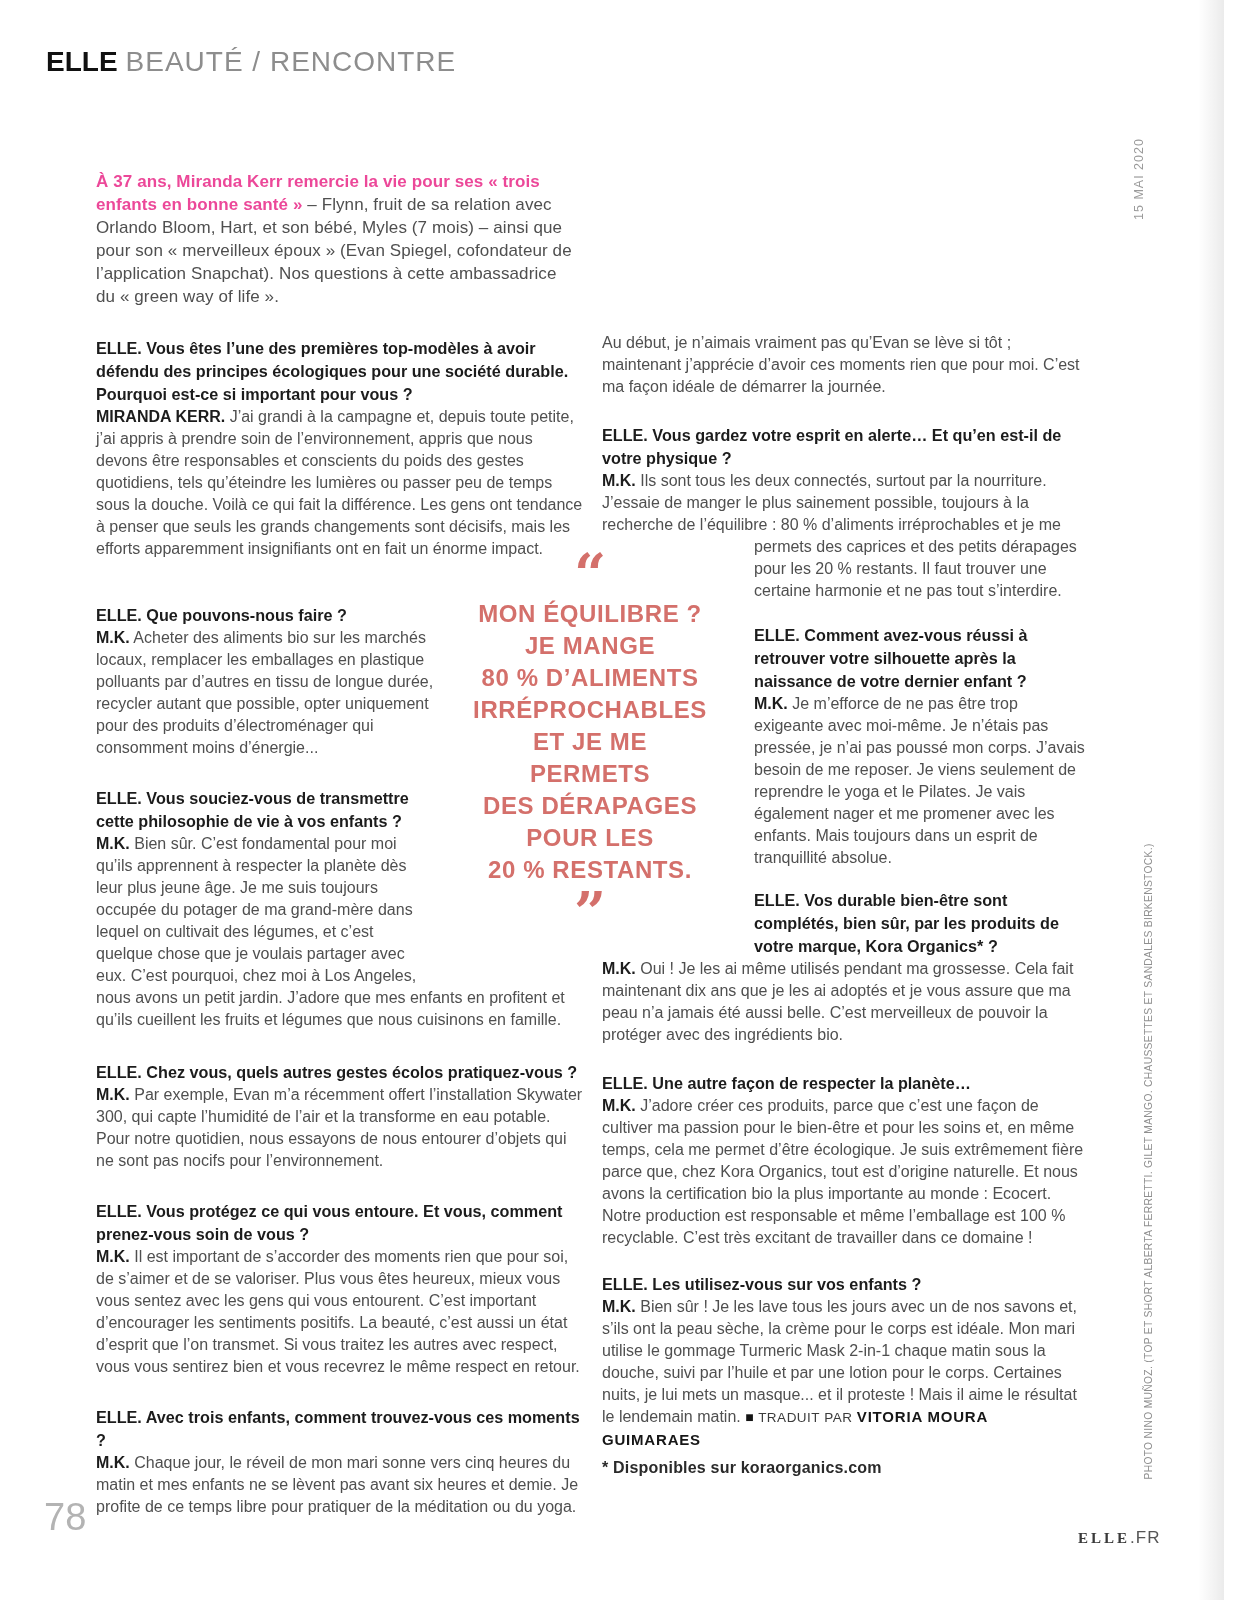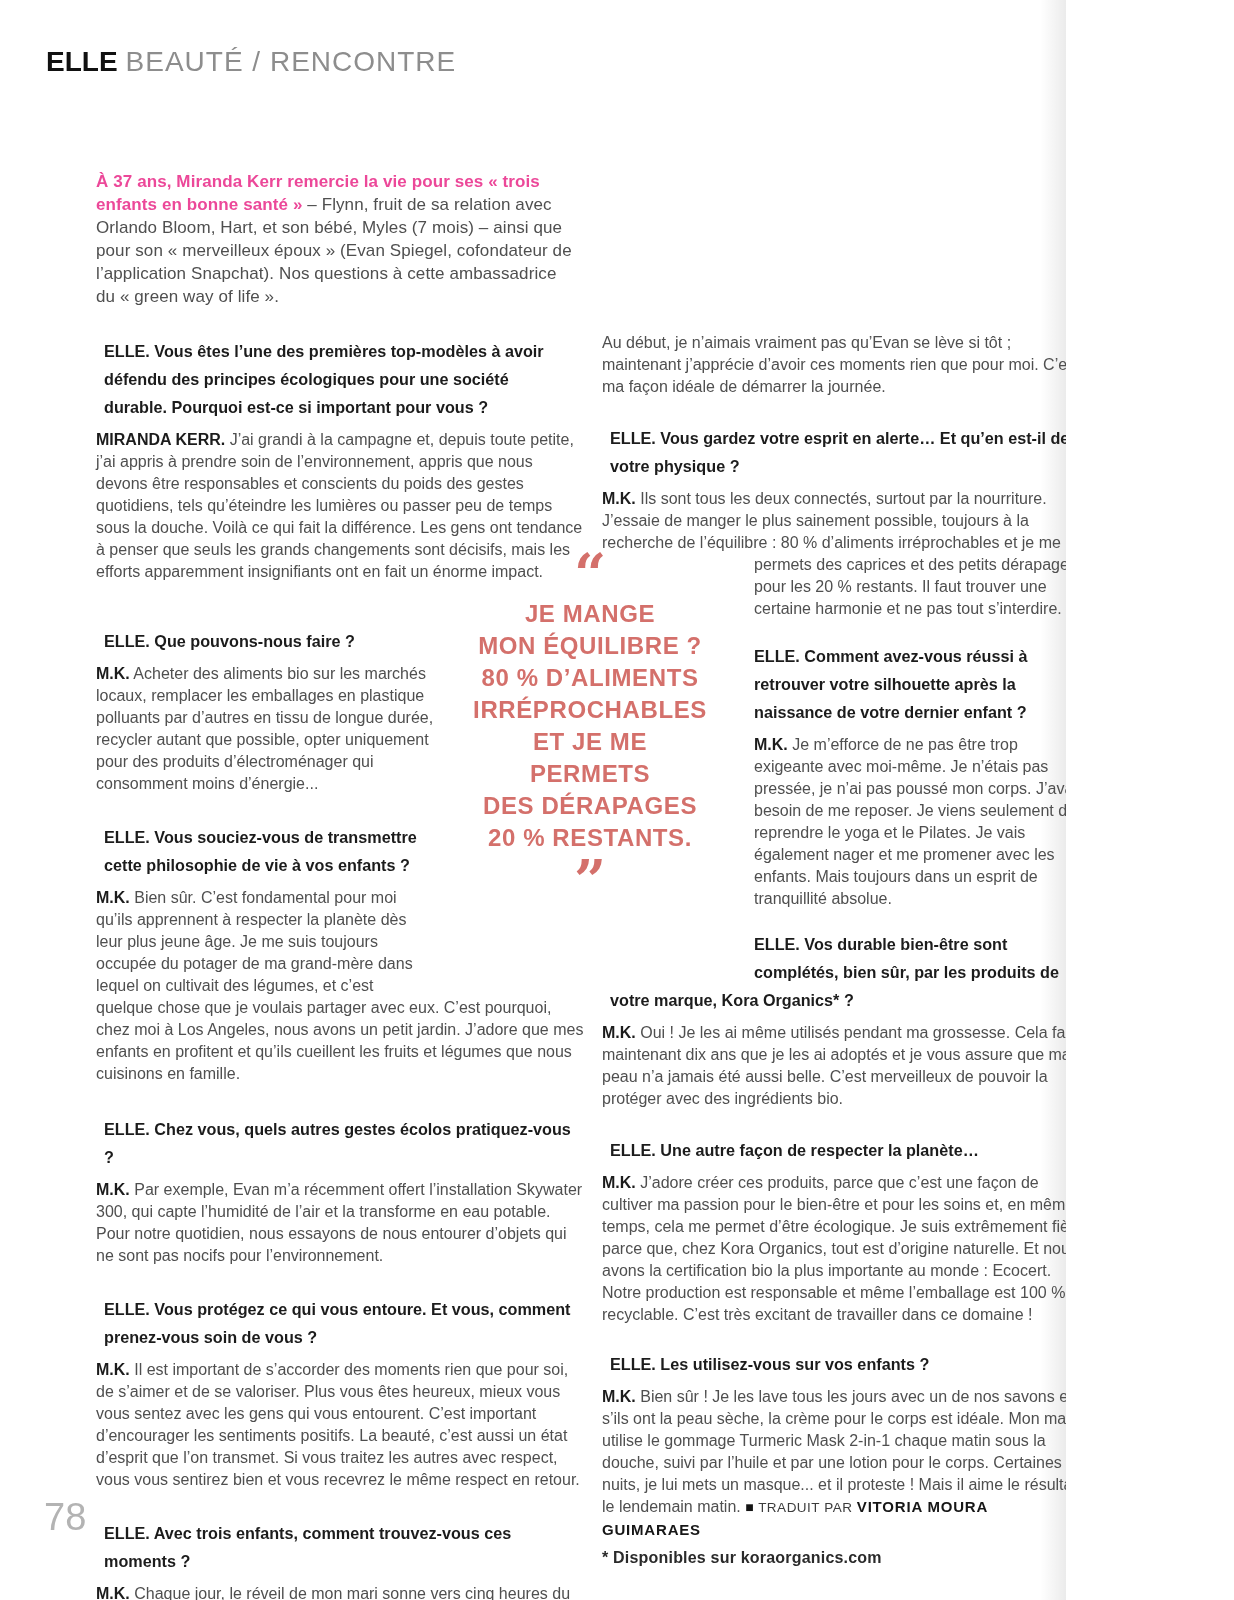--- a/index.html
+++ b/index.html
@@ -1,17 +1,17 @@
 <!DOCTYPE html>
 <html lang="fr"><head>
 <meta charset="utf-8">
 <title>ELLE Beauté / Rencontre</title>
 <style>
   html,body{margin:0;padding:0;background:#ffffff;}
-  .page{position:relative;width:1066px;height:1600px;background:#ffffff;overflow:hidden;
+  .page{position:relative;width:1224px;height:1600px;background:#ffffff;overflow:hidden;
         font-family:"Liberation Sans",sans-serif;}
   .edge-shade{position:absolute;right:0;top:0;width:26px;height:100%;
         background:linear-gradient(to right,rgba(0,0,0,0),rgba(0,0,0,0.08));}
 
   
   .header{position:absolute;left:46px;top:46px;white-space:nowrap;}
   .brand{font-size:28px;font-weight:800;color:#111;letter-spacing:0px;}
   .section{font-size:28px;font-weight:300;color:#8d8d8d;letter-spacing:1px;margin-left:8px;}
 
   
@@ -21,21 +21,21 @@
         transform:rotate(-90deg);font-size:10.3px;color:#8f8f8f;letter-spacing:0.3px;white-space:nowrap;}
 
   
   .col{position:absolute;}
   .col-left{left:96px;top:170px;width:488px;}
   .col-right{left:602px;top:332px;width:488px;}
 
   .intro{margin:0 0 0 0;font-size:17px;line-height:23px;color:#4f4f4f;letter-spacing:0.1px;width:480px;}
   .intro .lead{font-weight:700;color:#ec4899;}
 
-  .q{margin:8px;font-weight:700;color:#1c1c1c;font-size:16.2px;line-height:28px;}
+  .q{margin:0;font-weight:700;color:#1c1c1c;font-size:16.2px;line-height:23px;}
   .ans{margin:0;font-size:16px;line-height:22px;color:#4f4f4f;}
   .spk{font-weight:700;color:#1c1c1c;}
   .qa{margin-top:26px;}
 
   .spacer-r{float:right;width:150px;height:365px;}
   .spacer-l{float:left;width:152px;height:412px;}
 
   
   .pullquote{position:absolute;left:440px;top:556px;width:300px;text-align:center;color:#d4706b;}
   .pq-mark{font-family:"DejaVu Serif",serif;font-weight:700;font-size:56px;line-height:36px;height:42px;}
@@ -63,27 +63,28 @@
   <div class="header">
     <span class="brand">ELLE</span><span class="section">BEAUTÉ / RENCONTRE</span>
   </div>
 
   <div class="v-date">15 MAI 2020</div>
 
   <div class="v-credit">PHOTO NINO MUÑOZ. (TOP ET SHORT ALBERTA FERRETTI. GILET MANGO. CHAUSSETTES ET SANDALES BIRKENSTOCK.)</div>
 
   <div class="pullquote">
     <div class="pq-mark">“</div>
+    <div class="pq-line">MON ÉQUILIBRE ?</div>
     <div class="pq-line">JE MANGE</div>
-    <div class="pq-line">MON ÉQUILIBRE ?</div>
     <div class="pq-line">80 % D’ALIMENTS</div>
     <div class="pq-line">IRRÉPROCHABLES</div>
     <div class="pq-line">ET JE ME</div>
     <div class="pq-line">PERMETS</div>
     <div class="pq-line">DES DÉRAPAGES</div>
+    <div class="pq-line">POUR LES</div>
     <div class="pq-line">20 % RESTANTS.</div>
     <div class="pq-mark close">”</div>
   </div>
 
   <div class="col col-left">
     <p class="intro"><span class="lead">À 37 ans, Miranda Kerr remercie la vie pour ses « trois enfants en bonne santé »</span><span> – Flynn, fruit de sa relation avec Orlando Bloom, Hart, et son bébé, Myles (7 mois) – ainsi que pour son « merveilleux époux » (Evan Spiegel, cofondateur de l’application Snapchat). Nos questions à cette ambassadrice du « green way of life ».</span></p>
 
     <div class="qa" style="margin-top:29px;">
       <p class="q">ELLE. Vous êtes l’une des premières top-modèles à avoir défendu des principes écologiques pour une société durable. Pourquoi est-ce si important pour vous ?</p>
       <p class="ans"><span class="spk">MIRANDA KERR.</span> <span>J’ai grandi à la campagne et, depuis toute petite, j’ai appris à prendre soin de l’environnement, appris que nous devons être responsables et conscients du poids des gestes quotidiens, tels qu’éteindre les lumières ou passer peu de temps sous la douche. Voilà ce qui fait la différence. Les gens ont tendance à penser que seuls les grands changements sont décisifs, mais les efforts apparemment insignifiants ont en fait un énorme impact.</span></p>

